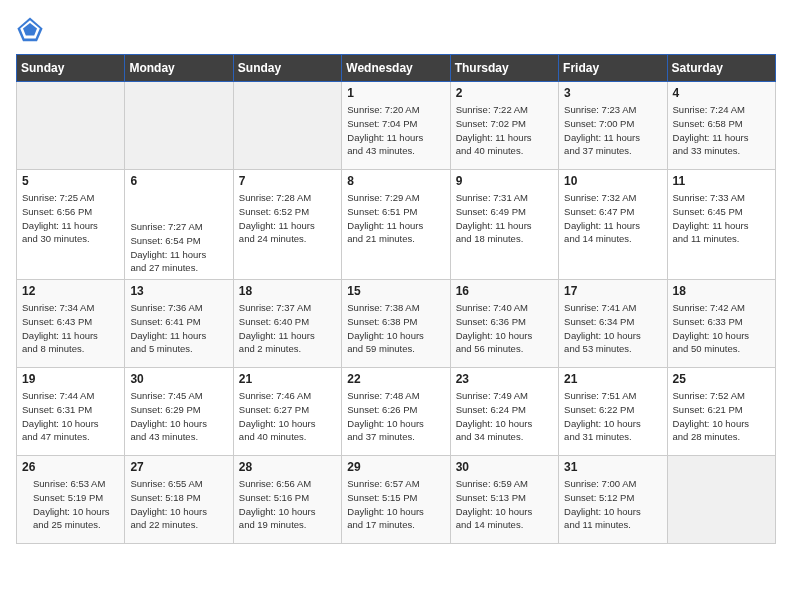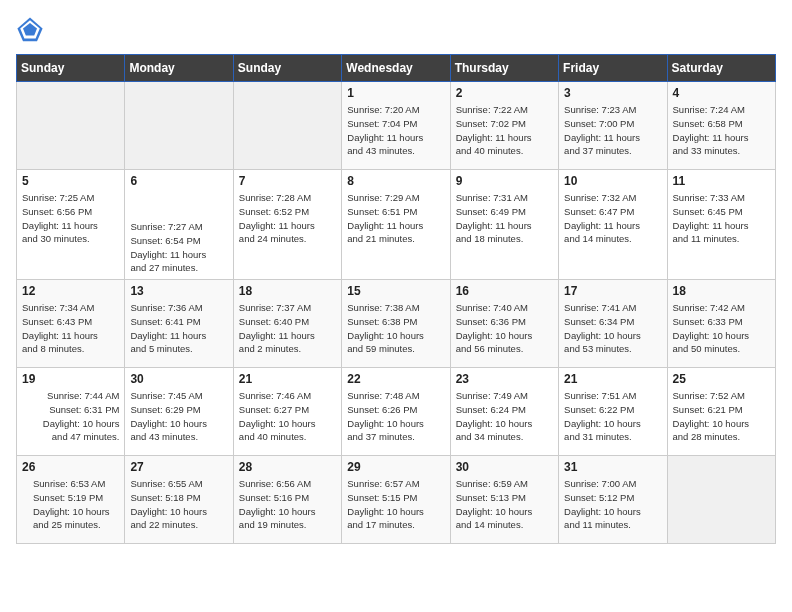--- a/index.html
+++ b/index.html
@@ -244,21 +244,21 @@
           <span class="day-num">18</span>
           <div class="day-info" style="white-space: pre-line;">Sunrise: 7:42 AM
 Sunset: 6:33 PM
 Daylight: 10 hours
 and 50 minutes.</div>
         </td>
       </tr>
       <tr>
         <td>
           <span class="day-num">19</span>
-          <div class="day-info" style="white-space: pre-line; text-align: right;">Sunrise: 7:44 AM
+          <div class="day-info" style="white-space: pre-line;">Sunrise: 7:44 AM
 Sunset: 6:31 PM
 Daylight: 10 hours
 and 47 minutes.</div>
         </td>
         <td>
           <span class="day-num">30</span>
           <div class="day-info" style="white-space: pre-line;">Sunrise: 7:45 AM
 Sunset: 6:29 PM
 Daylight: 10 hours
 and 43 minutes.</div>

